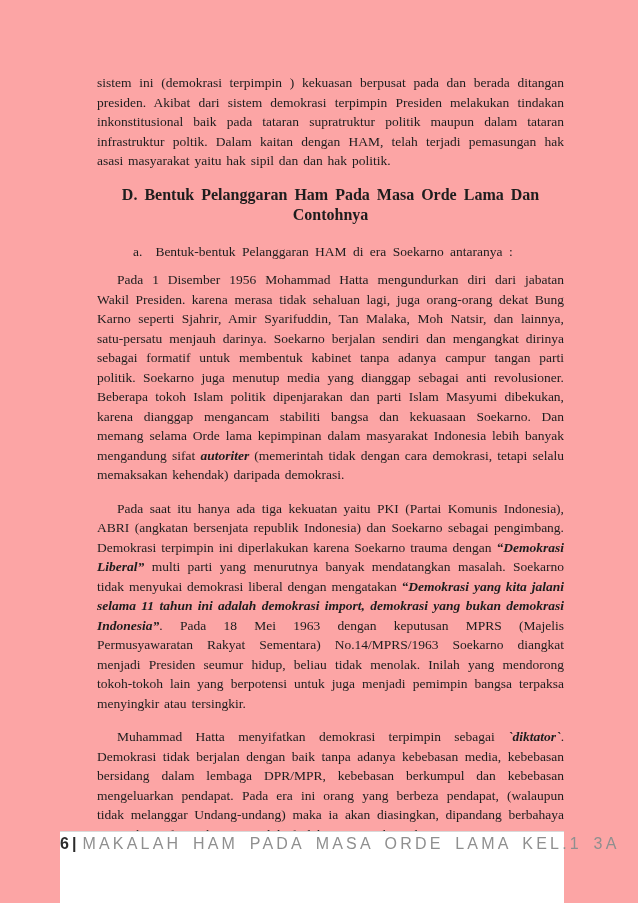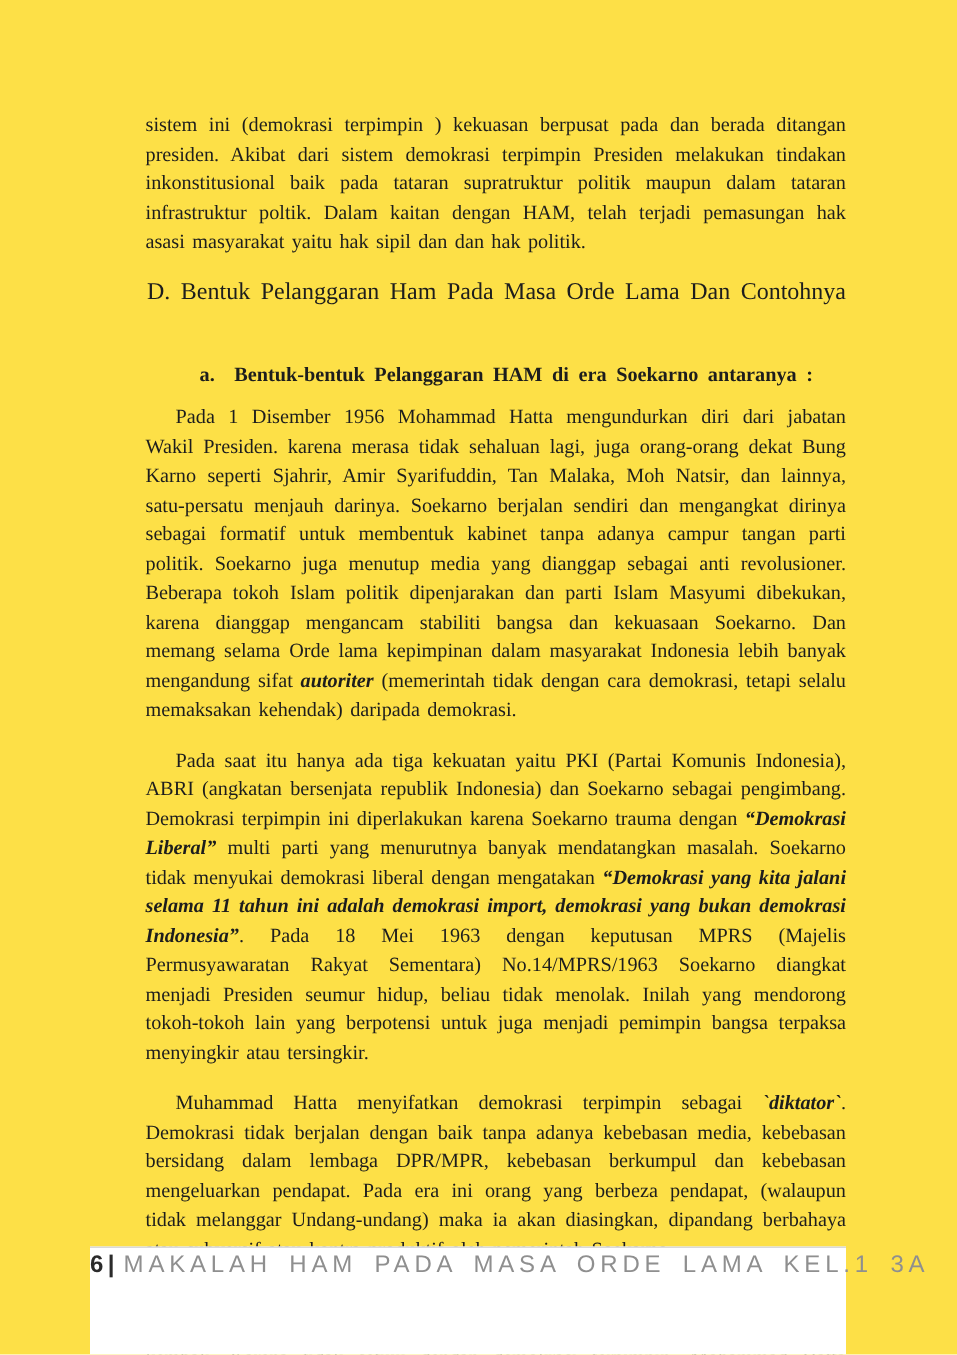--- a/index.html
+++ b/index.html
@@ -1,50 +1,50 @@
 <!DOCTYPE html>
 <html><head>
 <meta charset="utf-8">
 <style>
   * { margin: 0; padding: 0; box-sizing: border-box; }
   html, body { background: #ffffff; }
   .page {
     position: relative;
     width: 638px;
     height: 903px;
-    background: #fde047;
+    background: #fca5a5;
     overflow: hidden;
     font-family: "Liberation Serif", serif;
   }
   .content {
     position: absolute;
     left: 97px;
     top: 73px;
     width: 467px;
     color: #1d1d1d;
     font-size: 13.5px;
     line-height: 19.5px;
     text-align: justify;
     word-spacing: 1.5px;
   }
   p.body { margin-bottom: 14px; }
   p.body.indent { text-indent: 20px; }
   p.heading {
     font-size: 16px;
     line-height: 20px;
-    margin-bottom: 35px;
-    text-align: right;
+    margin-bottom: 17px;
+    text-align: center;
     word-spacing: 3px;
+    font-weight: bold;
   }
   p.list-item {
     padding-left: 36px;
     margin-bottom: 9px;
     text-align: left;
     word-spacing: 3px;
-    font-weight: bold;
   }
   .marker { padding-right: 13px; }
   .it { font-style: italic; font-weight: bold; }
   .footer {
     position: absolute;
     left: 60px;
     top: 831px;
     width: 504px;
     height: 85px;
     background: #ffffff;

